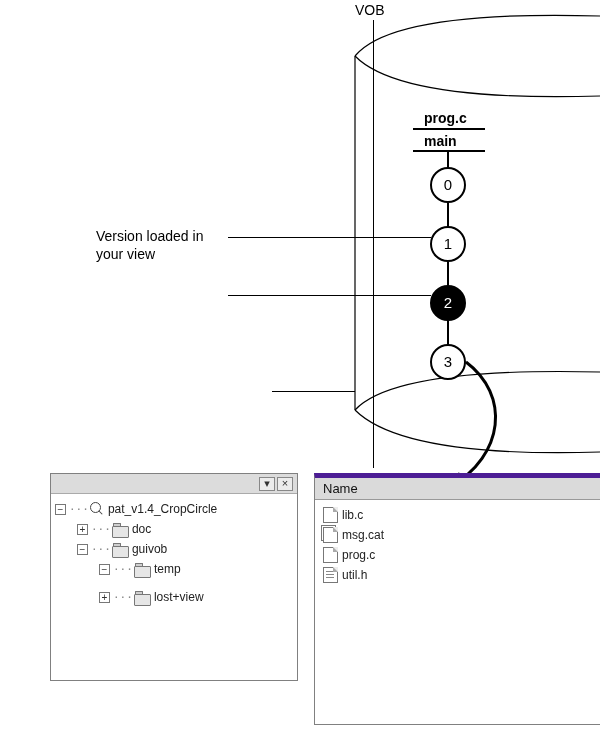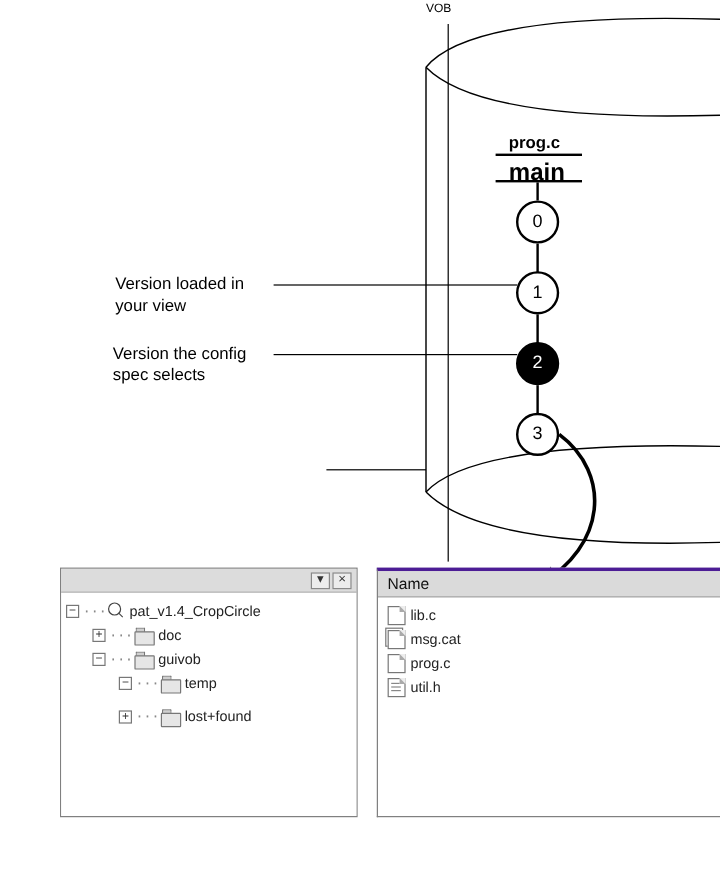--- a/index.html
+++ b/index.html
@@ -15,35 +15,35 @@
   }
   .stage {
     position: absolute;
     inset: 0;
   }
   
   .vob-label {
     position: absolute;
     top: 2px;
     left: 355px;
-    font-size: 10px;
+    font-size: 14px;
   }
   .prog-label {
     position: absolute;
     top: 110px;
     left: 424px;
     font-weight: bold;
     font-size: 14px;
   }
   .main-label {
     position: absolute;
     top: 133px;
     left: 424px;
     font-weight: bold;
-    font-size: 20px;
+    font-size: 14px;
   }
   .underline1 {
     position: absolute;
     top: 128px;
     left: 413px;
     width: 72px;
     height: 0;
     border-top: 2px solid #000;
   }
   .underline2 {
@@ -229,22 +229,22 @@
     width: 5px; height: 0;
     border-top: 1.5px solid #444;
     transform: rotate(45deg);
     left: 8px; top: 10px;
   }
 
   .list-panel {
     top: 473px;
     left: 314px;
     width: 286px;
-    height: 208px;
-    border-top: 3px solid #4c1d95;
+    height: 252px;
+    border-top: 5px solid #4c1d95;
     border-left: 1px solid #808080;
     border-bottom: 1px solid #808080;
   }
   .list-head {
     height: 22px;
     background: #dadada;
     border-bottom: 1px solid #999;
     padding: 2px 8px;
     font-size: 13px;
     display: flex;
@@ -325,21 +325,20 @@
   <div class="vcircle c0">0</div>
   <div class="vconn l01"></div>
   <div class="vcircle c1">1</div>
   <div class="vconn l12"></div>
   <div class="vcircle c2 black">2</div>
   <div class="vconn l23"></div>
   <div class="vcircle c3">3</div>
 
   <div class="anno anno1">Version loaded in your view</div>
   <div class="anno-line aline1"></div>
-  <div class="anno anno2">Version the config spec selects</div>
   <div class="anno-line aline2"></div>
   <div class="anno-line aline3"></div>
 
   <div class="tree-panel">
     <div class="tree-head">
       <div class="hbtn">▾</div>
       <div class="hbtn">×</div>
     </div>
     <div class="tree-body">
       <div class="t-row">
@@ -363,21 +362,21 @@
       <div class="t-row" style="padding-left:44px">
         <span class="expander">−</span>
         <span class="dots">···</span>
         <span class="folder-ico"></span>
         <span>temp</span>
       </div>
       <div class="t-row" style="padding-left:44px;margin-top:8px">
         <span class="expander">+</span>
         <span class="dots">···</span>
         <span class="folder-ico"></span>
-        <span>lost+found</span>
+        <span>lost+view</span>
       </div>
     </div>
   </div>
 
   <div class="list-panel">
     <div class="list-head">
       <span>Name</span>
     </div>
     <div class="list-body">
       <div class="l-row">

